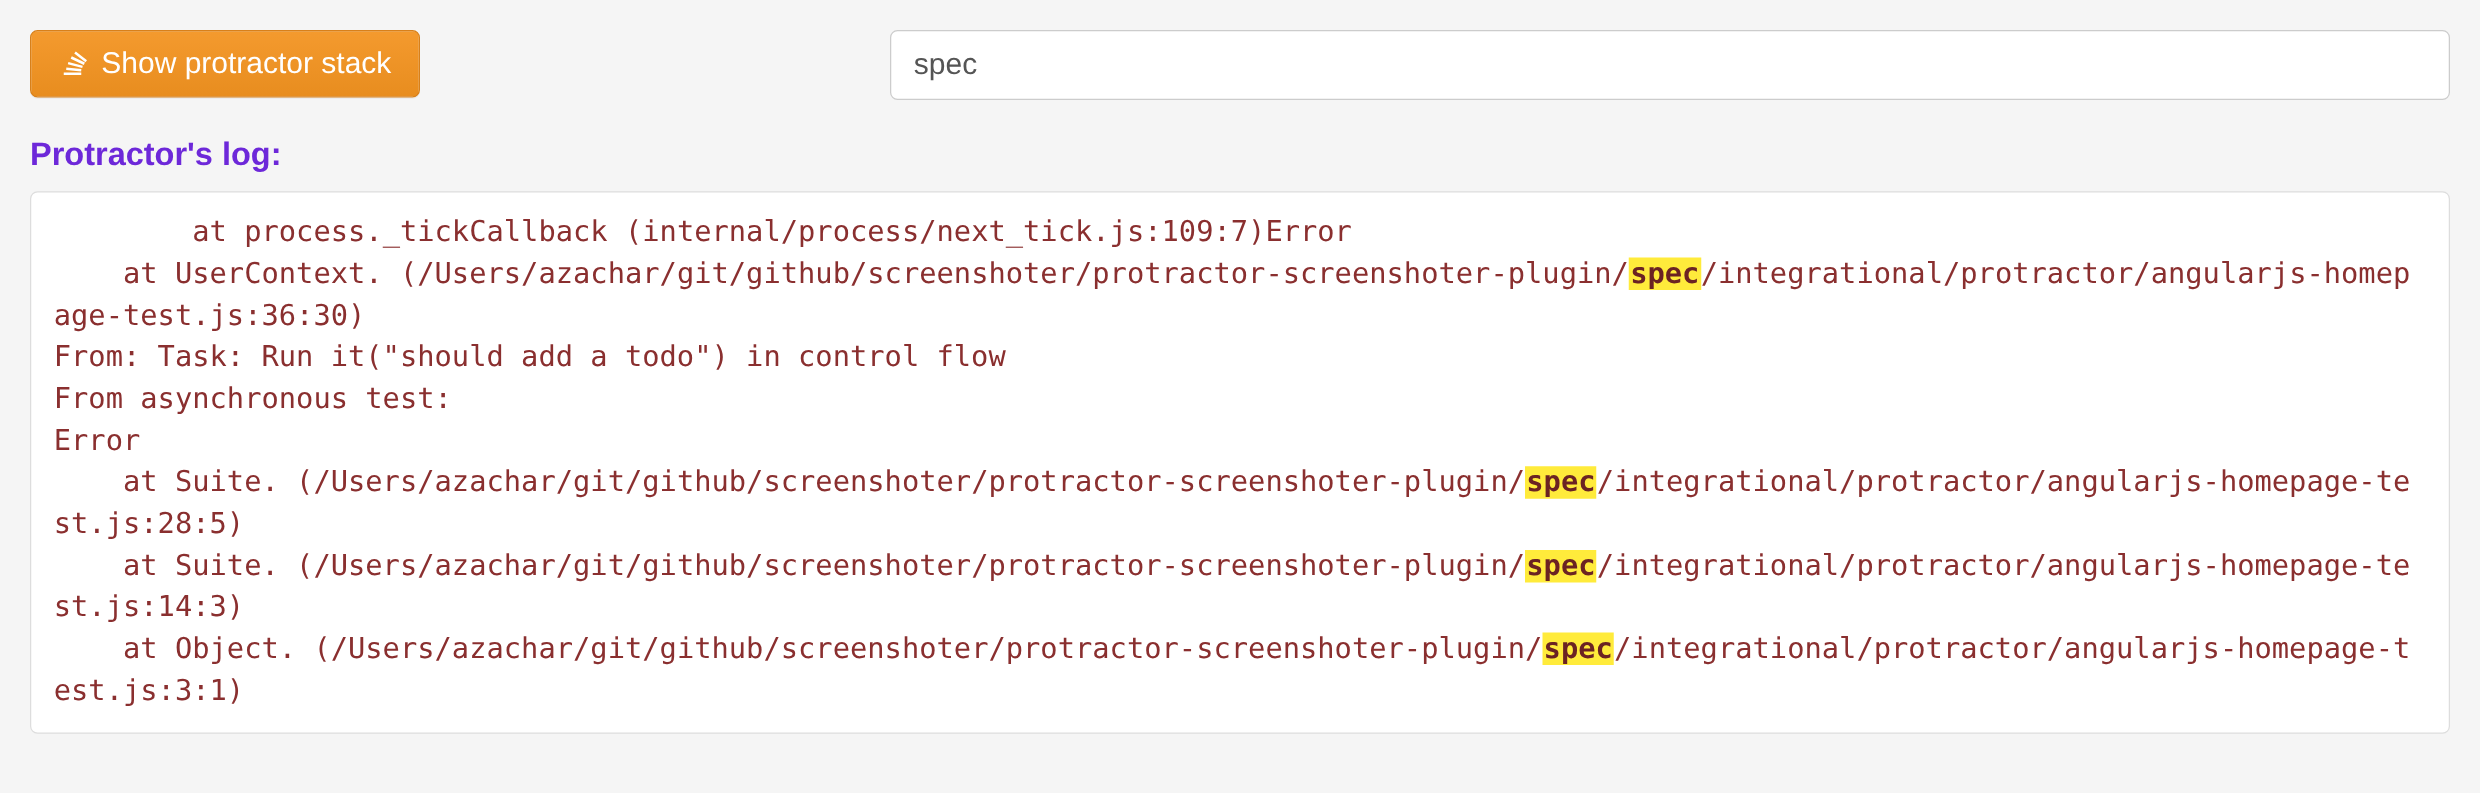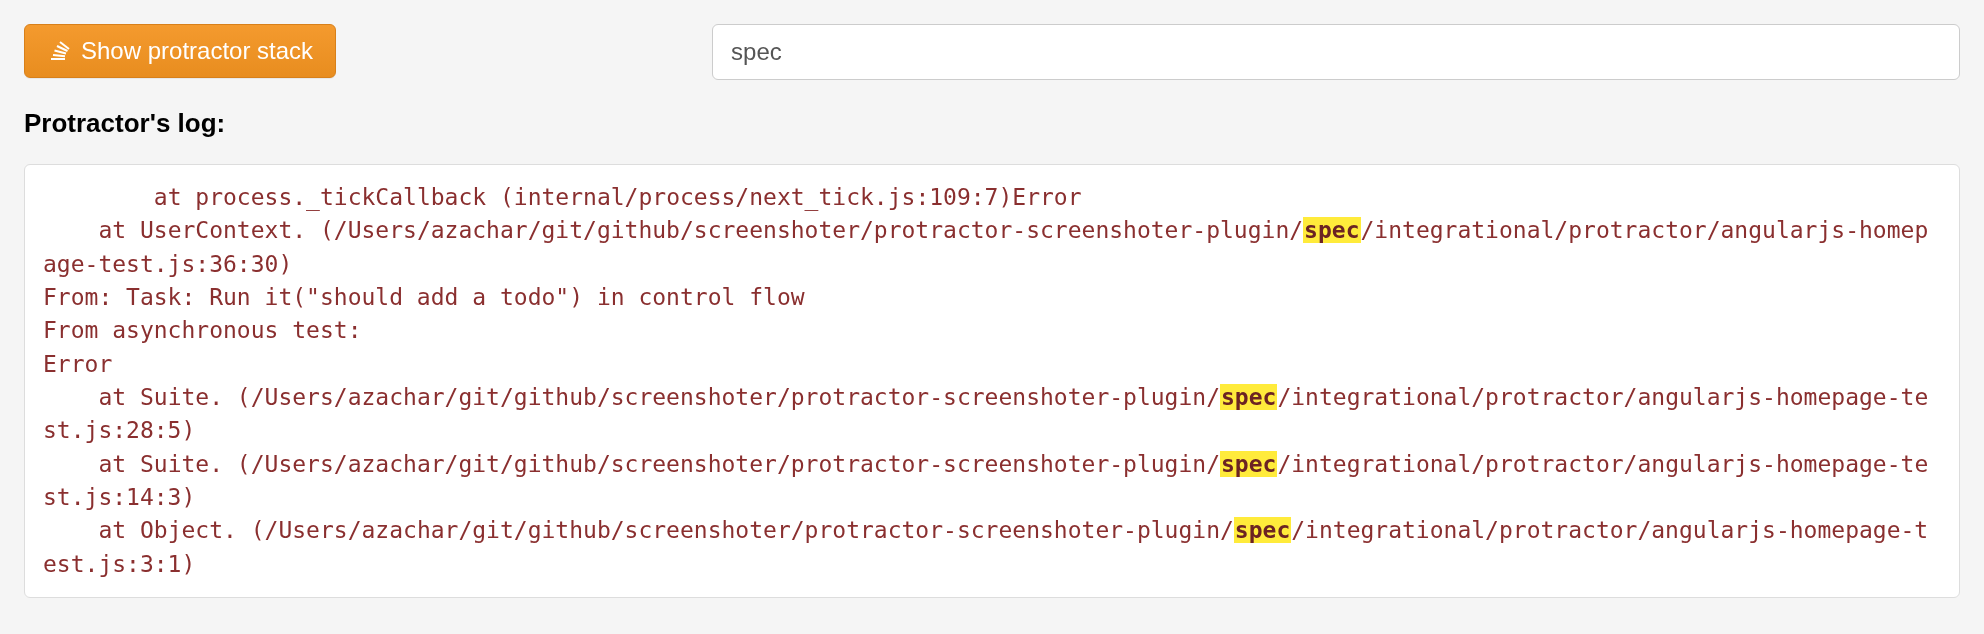--- a/index.html
+++ b/index.html
@@ -42,22 +42,22 @@
       border-radius: 6px;
       padding: 0 18px;
       font-size: 24px;
       color: #555;
       background: #fff;
     }
     .spacer { flex: 0 0 280px; }
     .section-title {
       font-size: 26px;
       font-weight: 600;
-      color: #000000;
-      margin-bottom: 25px;
+      color: #6d28d9;
+      margin-bottom: 14px;
     }
     .log-panel {
       background: #fff;
       border: 1px solid #ddd;
       border-radius: 6px;
       padding: 16px 18px;
       font-family: "Menlo", "Monaco", "Consolas", monospace;
       font-size: 23px;
       line-height: 1.45;
       color: #8a2f2f;

